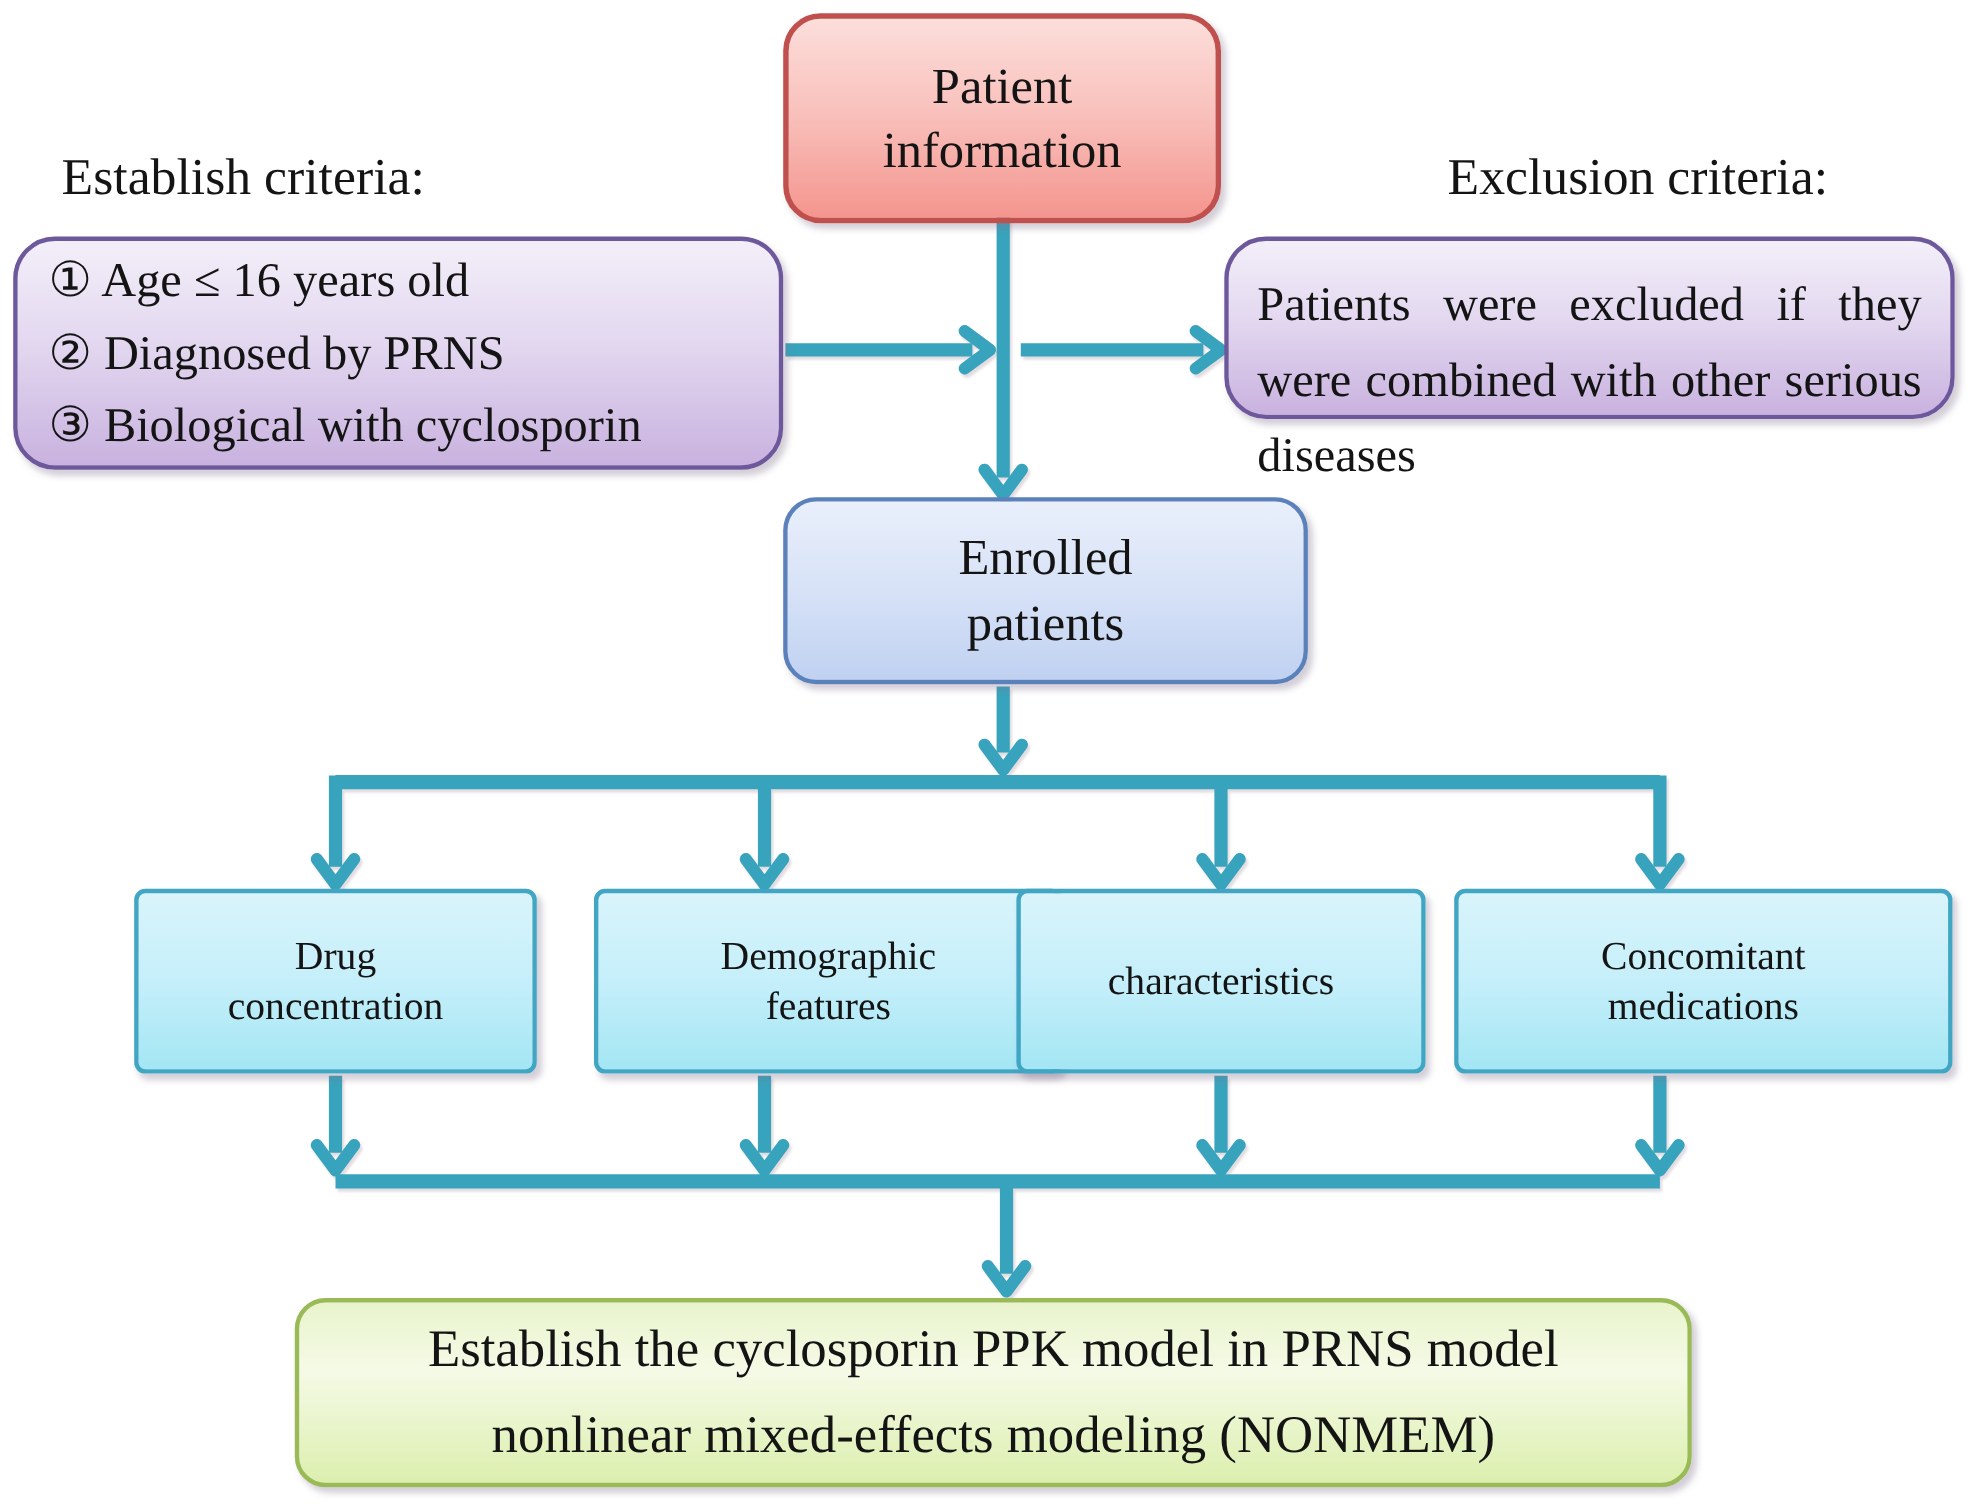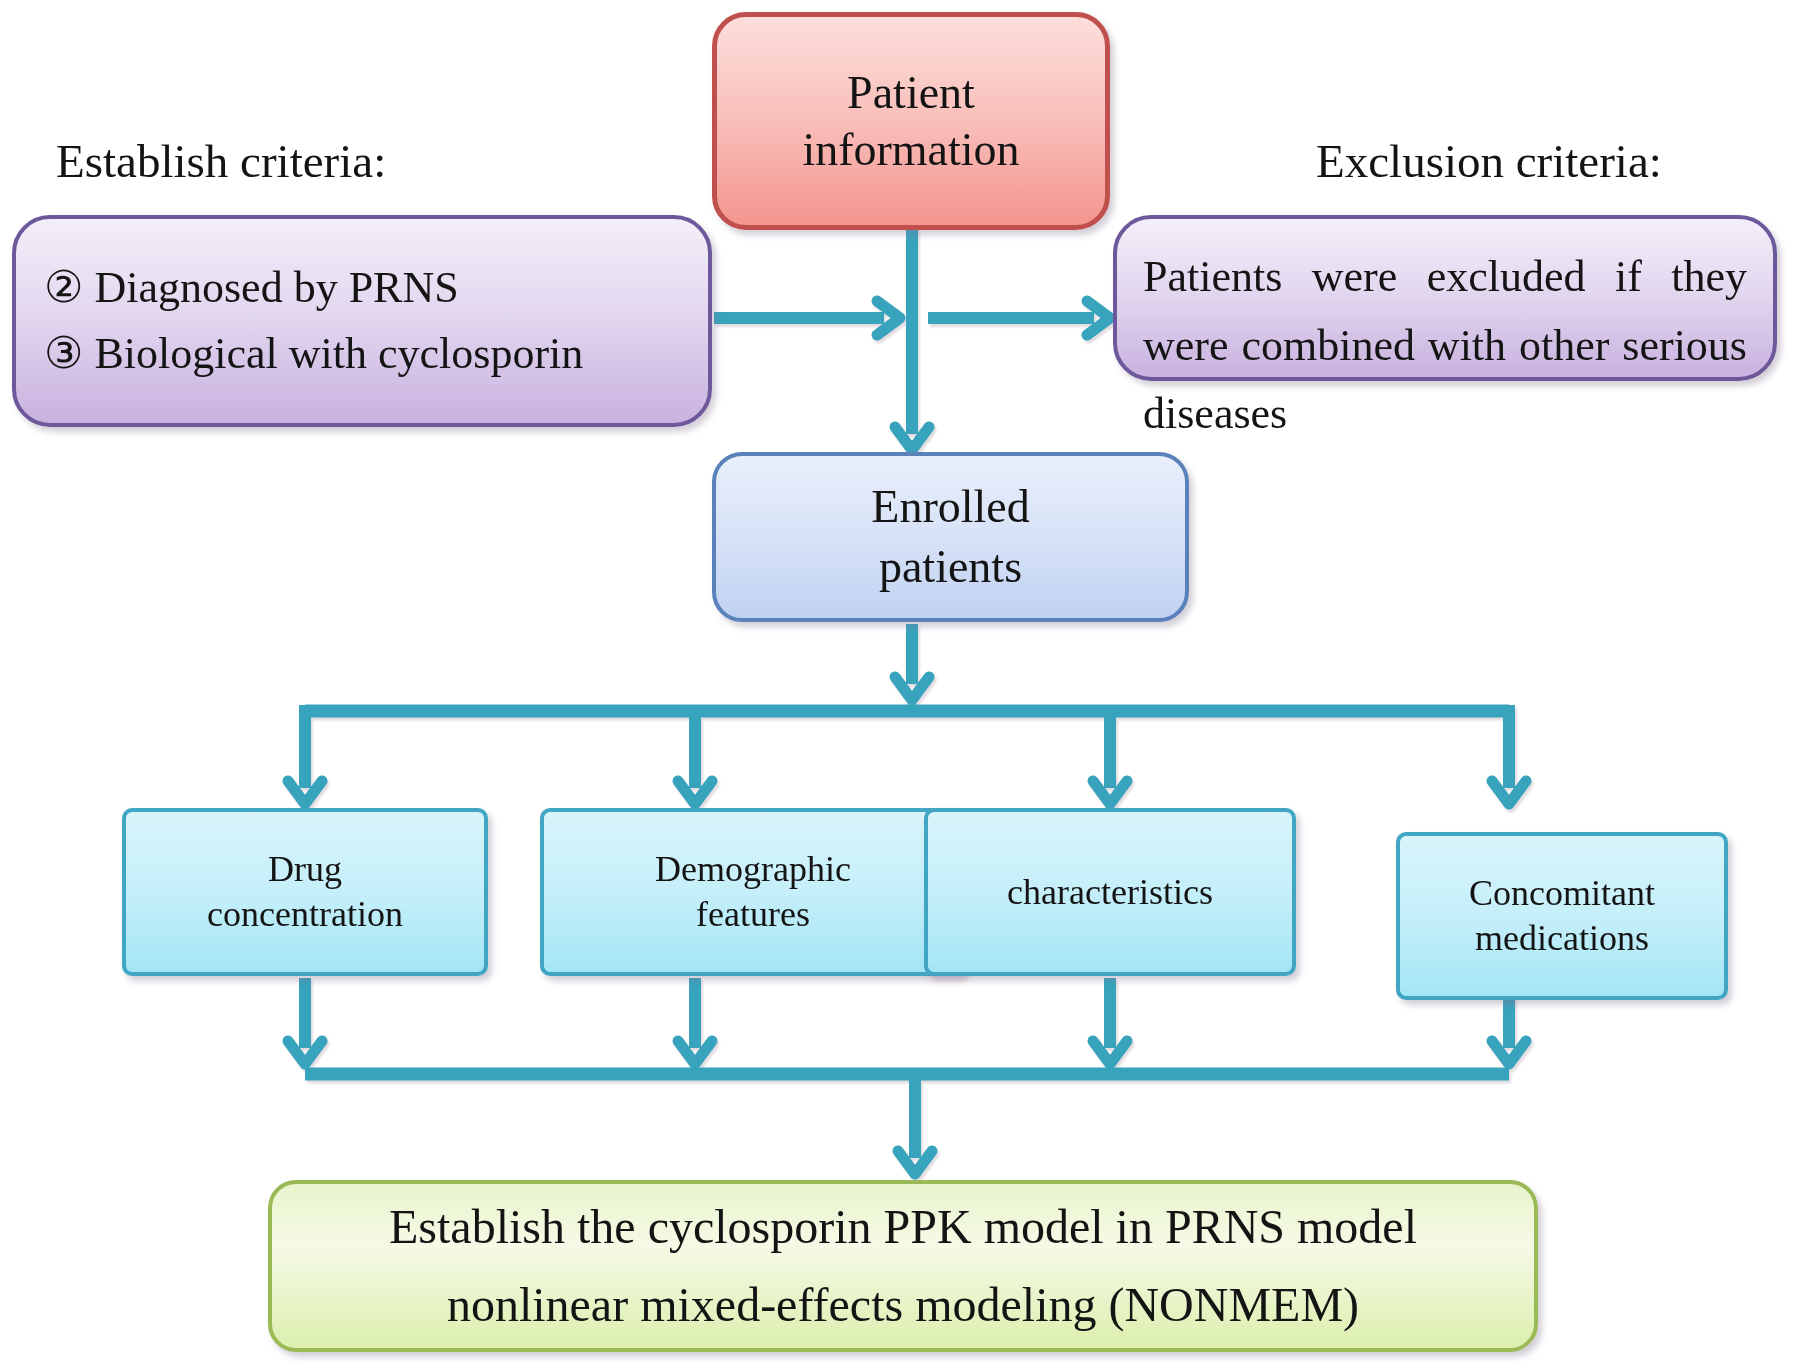--- a/index.html
+++ b/index.html
@@ -15,21 +15,21 @@
     position:absolute;
     box-sizing:border-box;
     display:flex;flex-direction:column;
     justify-content:center;align-items:center;
     text-align:center;
     box-shadow:4px 5px 6px rgba(130,115,140,.35);
   }
   .node .ln{display:block;}
 
   #patient-info{
-    left:712px;top:12px;width:398px;height:218px;
+    left:712px;top:12px;width:398px;height:191px;
     border:5px solid var(--patient_border,#c0504d);
     border-radius:34px;
     background:linear-gradient(180deg,#fcdedb 0%,#f9c0bb 48%,#f4958e 100%);
     font-size:46px;line-height:1.25;
   }
   .crit-label{
     position:absolute;
     font-size:47px;
     white-space:nowrap;
   }
@@ -67,21 +67,21 @@
   .cyan-box{
     top:808px;height:168px;
     border:4px solid var(--cyan_border,#41a5c4);
     border-radius:10px;
     background:linear-gradient(180deg,#d9f4fb 0%,#c5effa 50%,#a4e6f4 100%);
     font-size:36px;line-height:1.25;
   }
   #cov-0{left:122px;width:366px;}
   #cov-1{left:540px;width:426px;}
   #cov-2{left:924px;width:372px;}
-  #cov-3{left:1396px;width:332px;margin-top:24px;}
+  #cov-3{left:1322px;width:453px;}
 
   #outcome-box{
     left:268px;top:1180px;width:1270px;height:172px;
     border:4px solid var(--green_border,#9ab957);
     border-radius:28px;
     background:linear-gradient(180deg,#e9f4cd 0%,#f5fae6 38%,#dcefae 100%);
     font-size:48px;line-height:1.62;
     padding:0 28px;
   }
 
@@ -138,20 +138,21 @@
   </svg>
 
   <div class="node" id="patient-info">
     <span class="ln">Patient</span>
     <span class="ln">information</span>
   </div>
 
   <div class="crit-label" id="inclusion-label">Establish criteria:</div>
 
   <div class="node purple-box" id="inclusion-box">
+    <span class="ln">① Age ≤ 16 years old</span>
     <span class="ln">② Diagnosed by PRNS</span>
     <span class="ln">③ Biological with cyclosporin</span>
   </div>
 
   <div class="crit-label" id="exclusion-label">Exclusion criteria:</div>
 
   <div class="node purple-box" id="exclusion-box">Patients were excluded if they were combined with other serious diseases</div>
 
   <div class="node" id="enrolled-box">
     <span class="ln">Enrolled</span>

